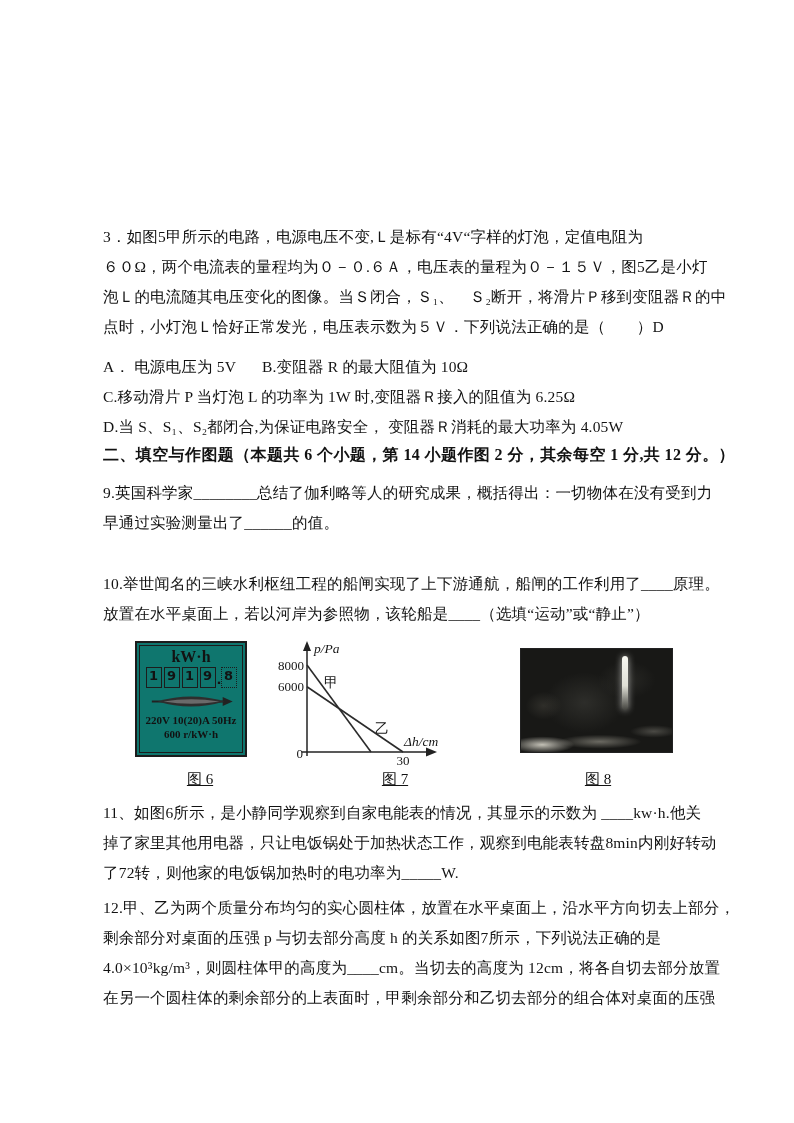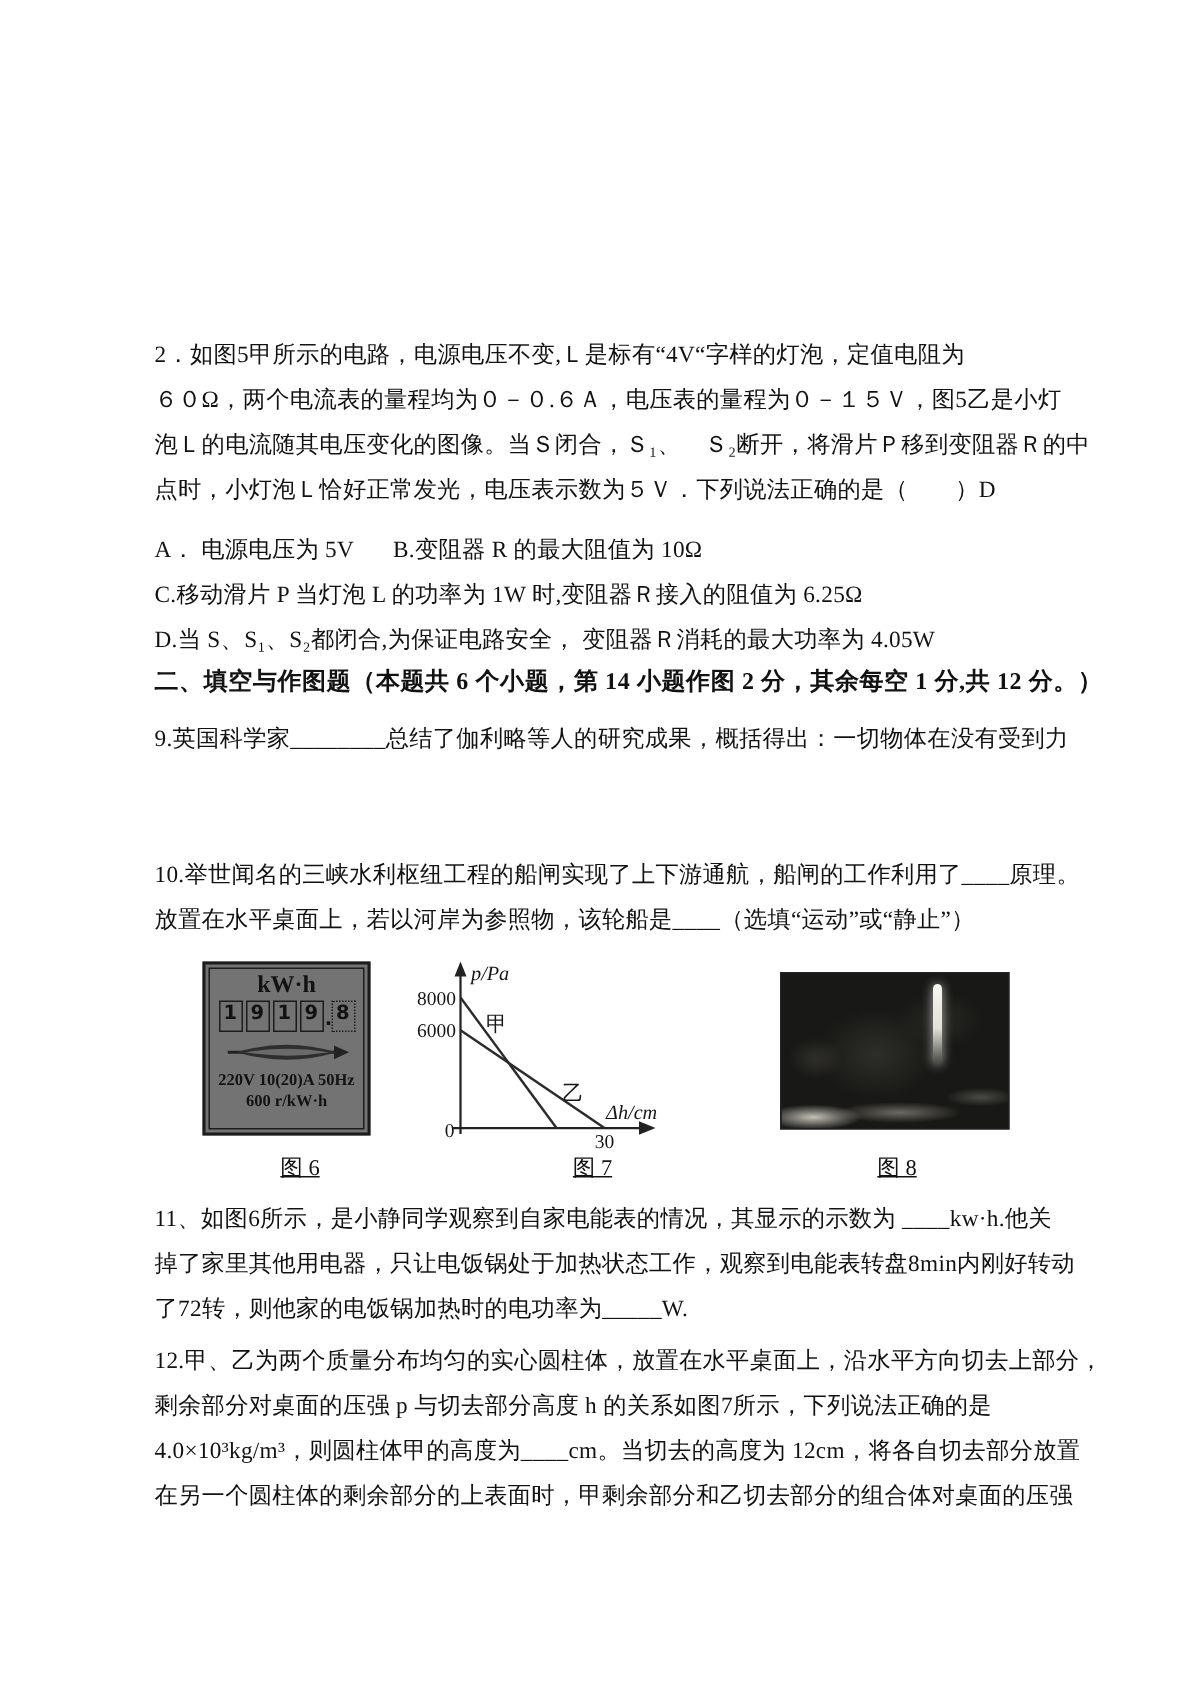--- a/index.html
+++ b/index.html
@@ -14,21 +14,21 @@
   .optline{position:relative;}
   .optB{position:absolute;left:159px;top:0;}
   .header{font-weight:700;font-size:16px;letter-spacing:0.4px;}
 
   
   .figures{position:absolute;left:103px;top:638px;width:600px;height:160px;}
   .caption{position:absolute;top:130px;transform:translateX(-50%);font-size:15px;line-height:22px;text-decoration:underline;}
 
   
   .meter{position:absolute;left:32px;top:3px;width:112px;height:116px;
-    border:2.5px solid #1c1c1c;background:#737373;padding:2px;box-sizing:border-box;}
+    border:2.5px solid #1c1c1c;background:#0f766e;padding:2px;box-sizing:border-box;}
   .meter-inner{border:1.5px solid #1c1c1c;height:100%;box-sizing:border-box;
     display:flex;flex-direction:column;align-items:center;justify-content:flex-start;padding-top:2px;}
   .meter-unit{font-size:16px;line-height:17px;font-weight:600;}
   .digit-row{display:flex;align-items:flex-end;margin-top:2px;}
   .digit{width:14px;height:19px;line-height:19px;text-align:center;
     border:1.8px solid #1c1c1c;margin:0 1px;
     font:700 13px "DejaVu Sans","Liberation Sans",sans-serif;}
   .digit.dotted{border-style:dotted;margin-left:0;}
   .dec-point{font:700 13px "DejaVu Sans",sans-serif;width:4px;line-height:17px;}
   .disc-svg{display:block;width:88px;height:15px;margin:6px auto 4px;}
@@ -56,41 +56,42 @@
   .streak{position:absolute;left:67%;top:7%;width:6px;height:52%;border-radius:3px;
     background:linear-gradient(to bottom,#f8f8f2 0%,#e0e0d6 55%,rgba(190,190,178,0.25) 100%);
     box-shadow:0 0 7px rgba(255,255,250,0.65);}
 </style>
 </head>
 <body>
 
 <div class="page">
 
   <section class="block" style="top:222px">
-    <div class="tline">2．如图5甲所示的电路，电源电压不变,Ｌ是标有“4V“字样的灯泡，定值电阻为</div>
+    <div class="tline">3．如图5甲所示的电路，电源电压不变,Ｌ是标有“4V“字样的灯泡，定值电阻为</div>
     <div class="tline">６０Ω，两个电流表的量程均为０－０.６Ａ，电压表的量程为０－１５Ｖ，图5乙是小灯</div>
     <div class="tline">泡Ｌ的电流随其电压变化的图像。当Ｓ闭合，Ｓ₁、　Ｓ₂断开，将滑片Ｐ移到变阻器Ｒ的中</div>
     <div class="tline">点时，小灯泡Ｌ恰好正常发光，电压表示数为５Ｖ．下列说法正确的是（　　）D</div>
   </section>
 
   <section class="block" style="top:352px">
     <div class="tline optline">
       <span>A． 电源电压为 5V</span>
       <span class="optB">B.变阻器 R 的最大阻值为 10Ω</span>
     </div>
     <div class="tline">C.移动滑片 P 当灯泡 L 的功率为 1W 时,变阻器Ｒ接入的阻值为 6.25Ω</div>
     <div class="tline">D.当 S、S₁、S₂都闭合,为保证电路安全， 变阻器Ｒ消耗的最大功率为 4.05W</div>
   </section>
 
   <section class="block" style="top:440px">
     <div class="tline header">二、填空与作图题（本题共 6 个小题，第 14 小题作图 2 分，其余每空 1 分,共 12 分。）</div>
   </section>
 
   <section class="block" style="top:478px">
     <div class="tline">9.英国科学家________总结了伽利略等人的研究成果，概括得出：一切物体在没有受到力</div>
+    <div class="tline">早通过实验测量出了______的值。</div>
   </section>
 
   <section class="block" style="top:569px">
     <div class="tline">10.举世闻名的三峡水利枢纽工程的船闸实现了上下游通航，船闸的工作利用了____原理。</div>
     <div class="tline">放置在水平桌面上，若以河岸为参照物，该轮船是____（选填“运动”或“静止”）</div>
   </section>
 
   <div class="figures">
 
     <div class="meter">

